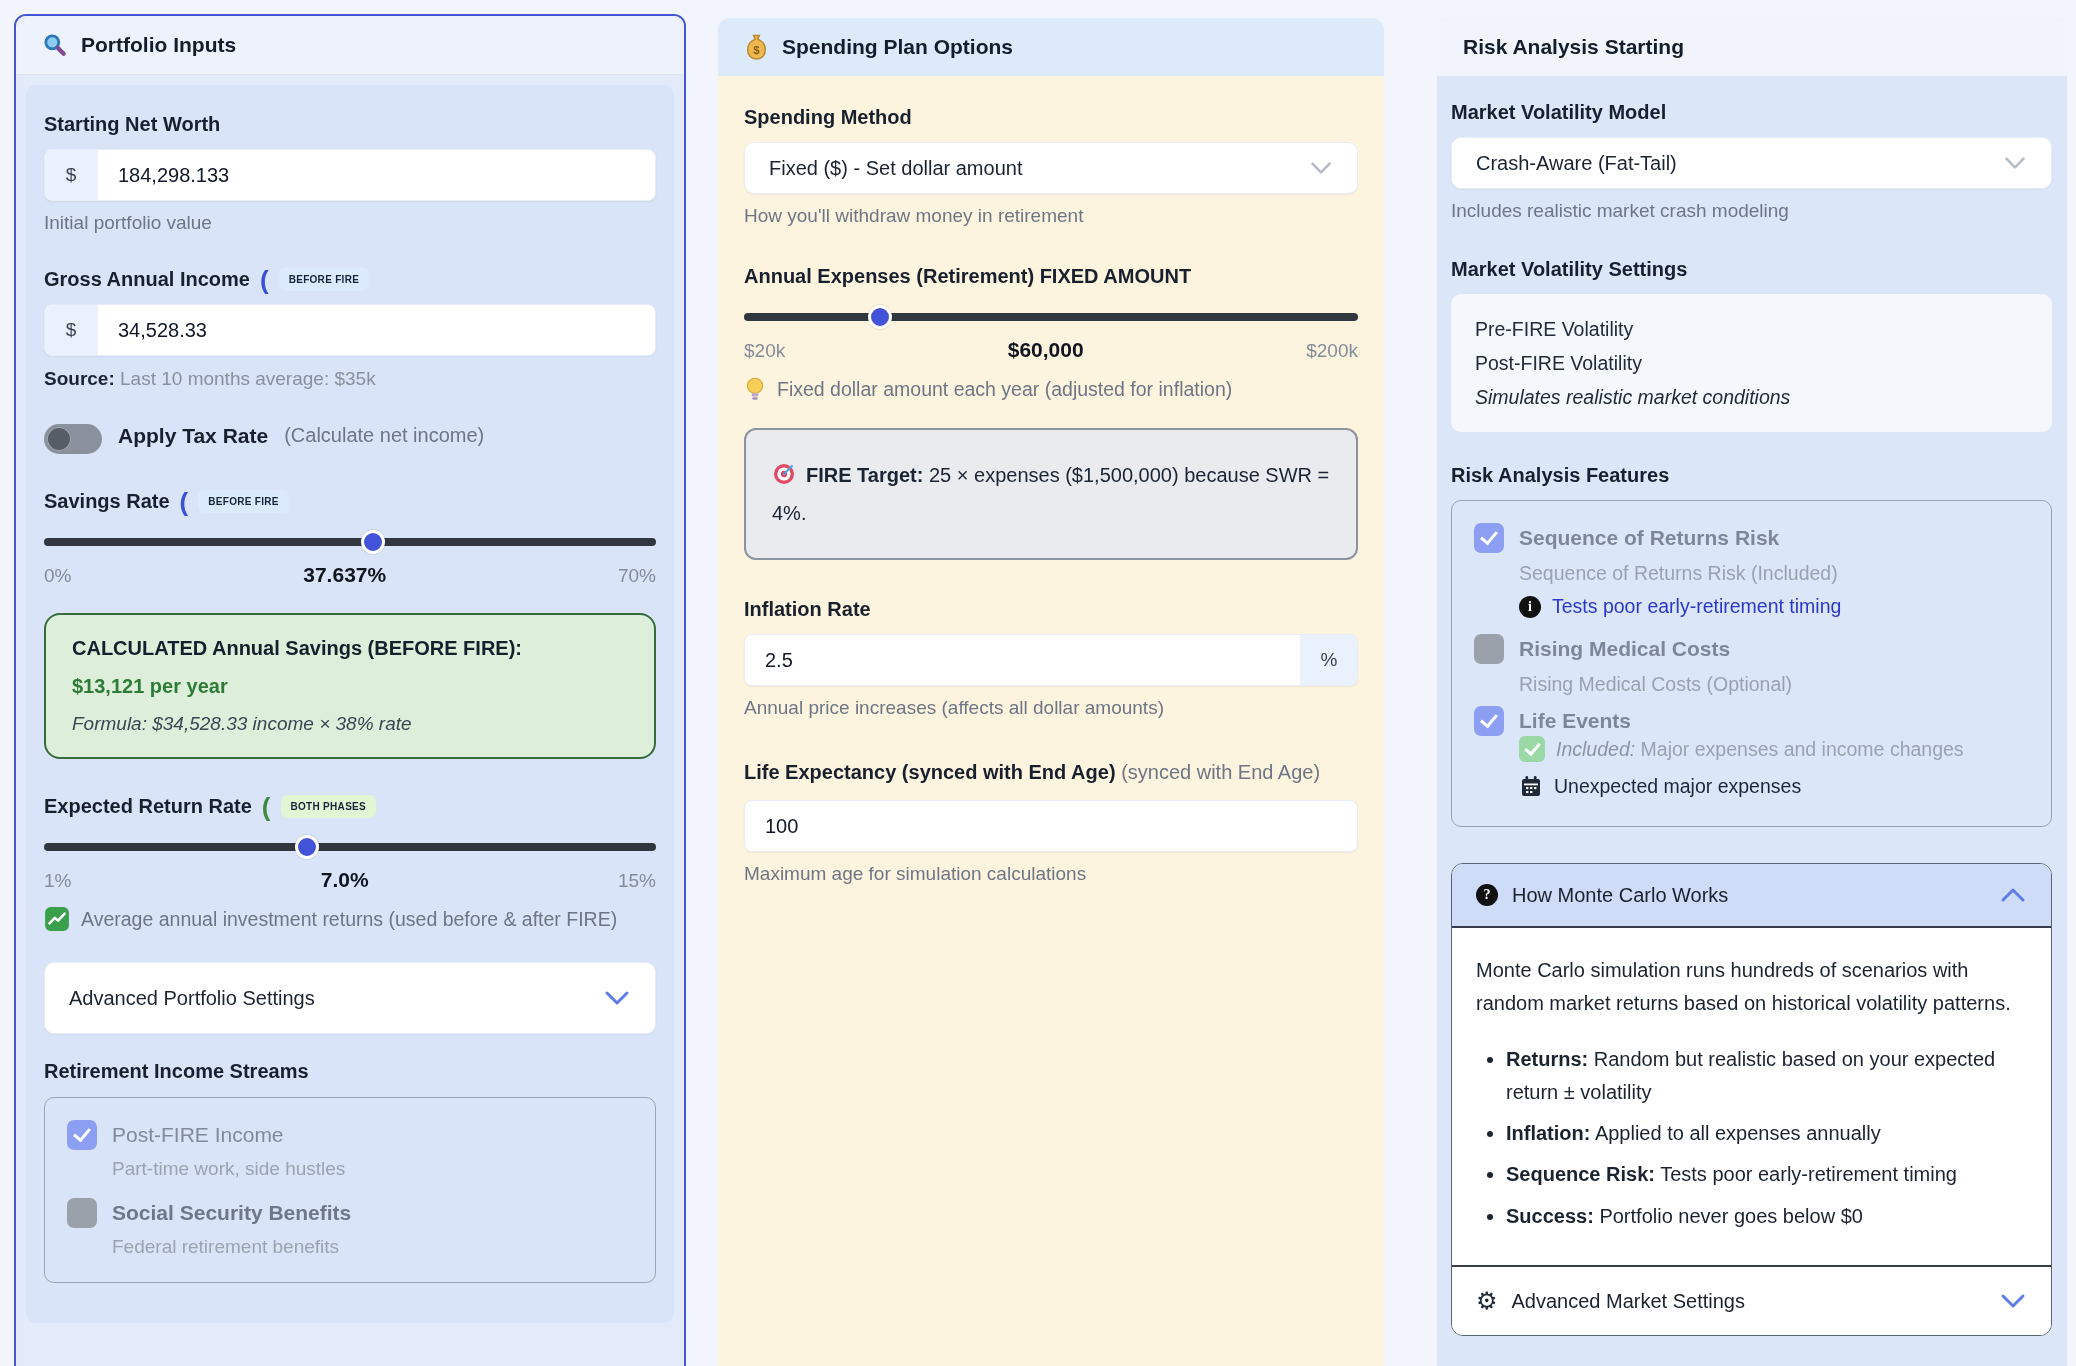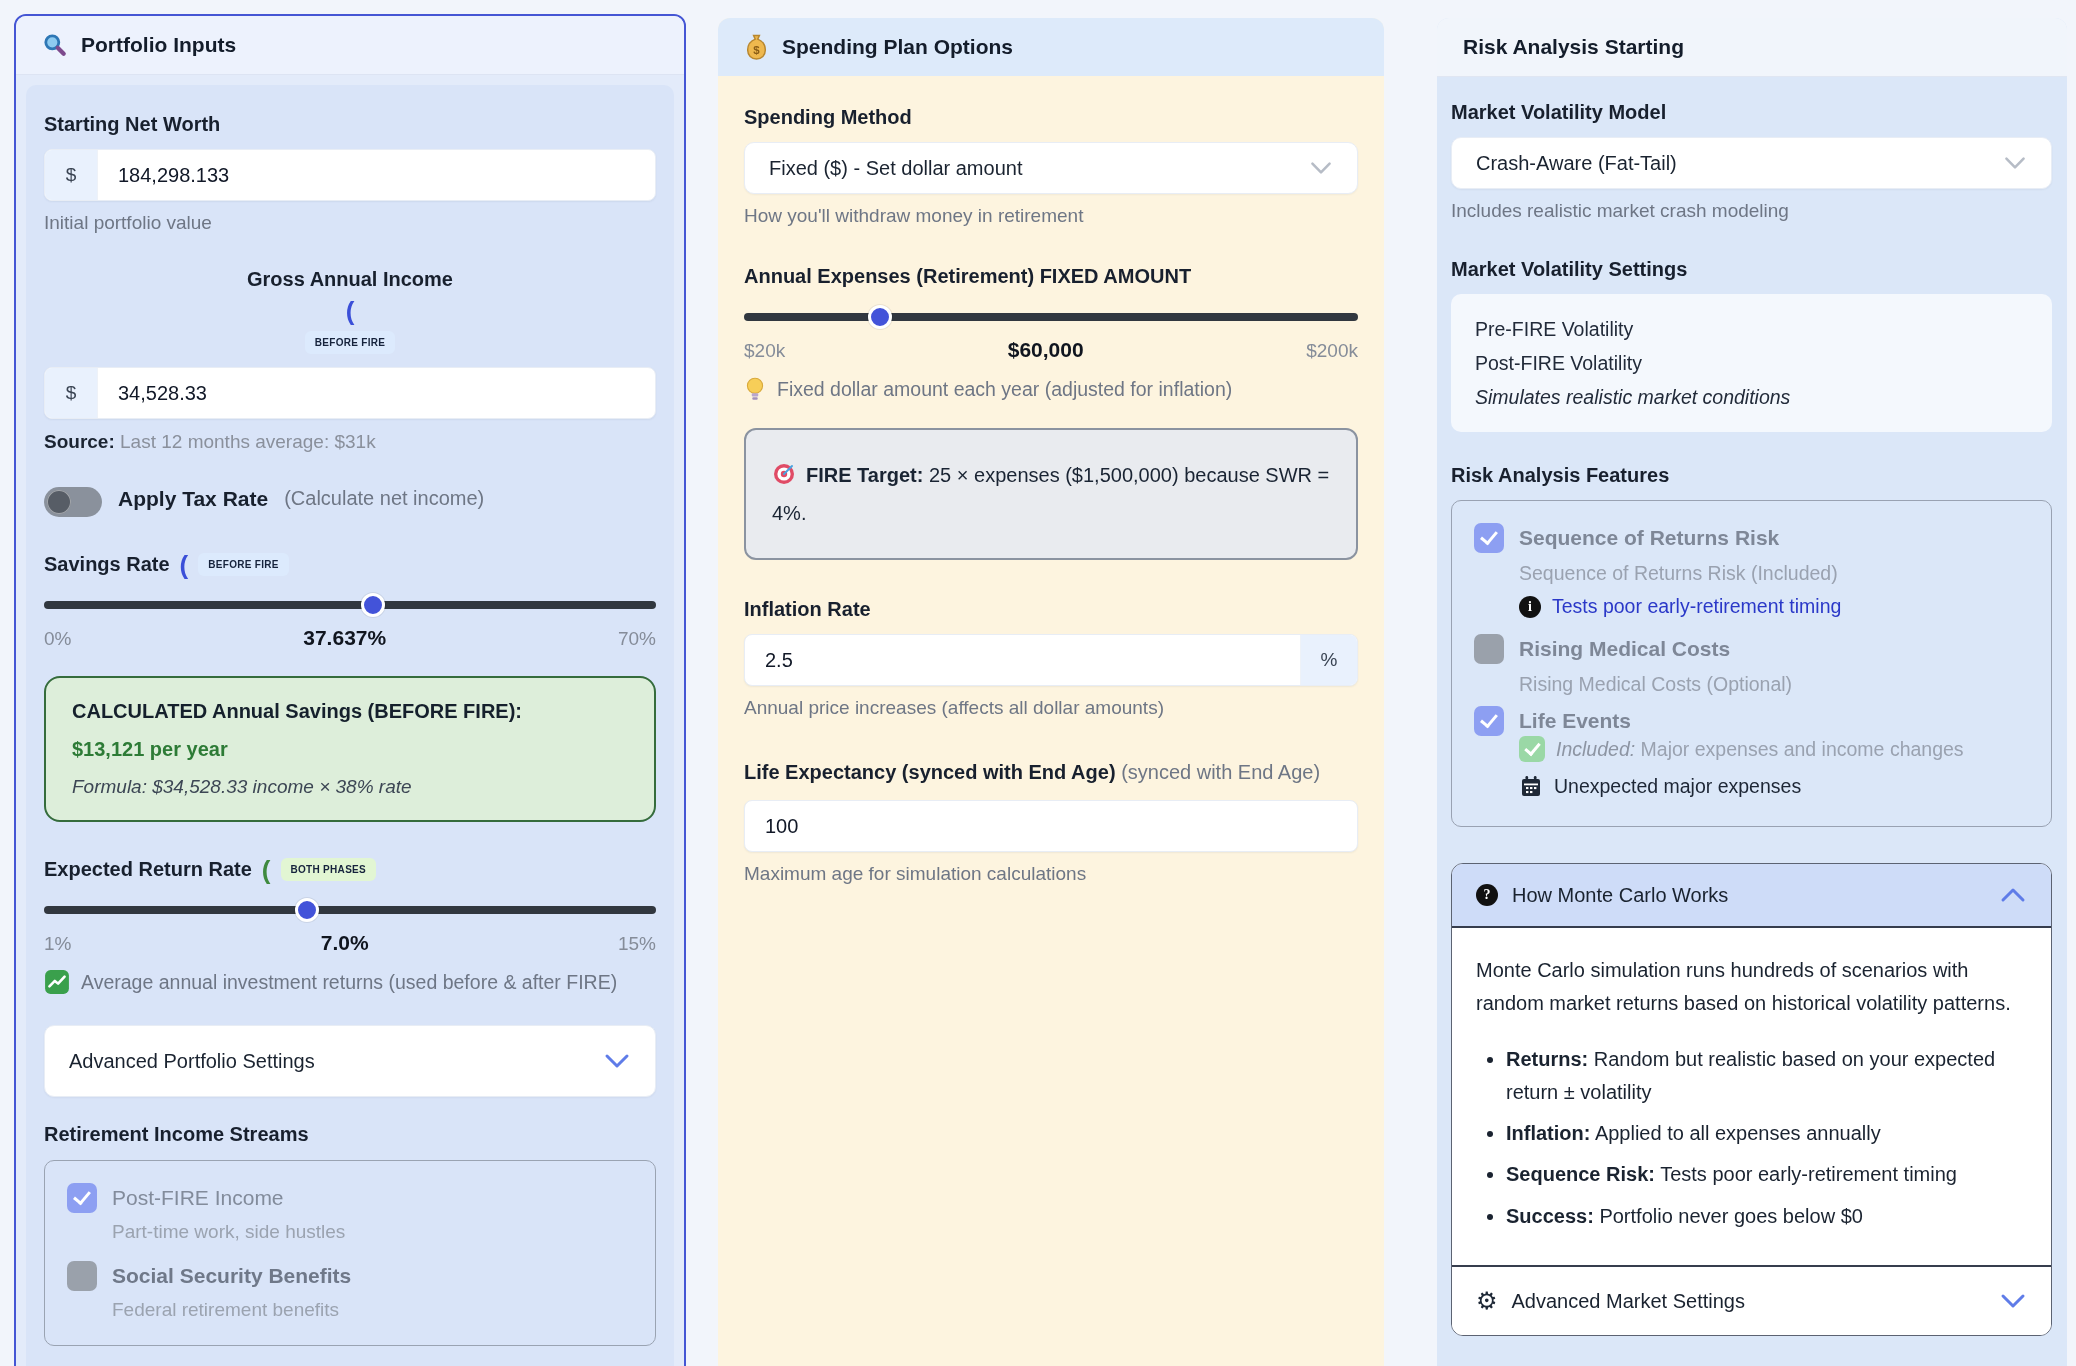--- a/index.html
+++ b/index.html
@@ -136,32 +136,32 @@
     <div class="body-left">
       <div class="inner-left">
 
         <div class="lbl">Starting Net Worth</div>
         <div class="input-group">
           <span class="prefix">$</span>
           <input type="text" value="184,298.133" style="">
         </div>
         <div class="help">Initial portfolio value</div>
 
-        <div class="lbl" style="margin-top:34px;flex-direction:column;">
+        <div class="lbl" style="margin-top:34px;">
           <span>Gross Annual Income</span>
           <span class="paren blue">(</span>
           <span class="badge blue">BEFORE FIRE</span>
         </div>
         <div class="input-group">
           <span class="prefix">$</span>
           <input type="text" value="34,528.33" style="">
         </div>
         <div class="src">
           <b>Source:</b>
-          <span>Last 12 months average: $31k</span>
+          <span>Last 10 months average: $35k</span>
         </div>
 
         <div class="toggle-row">
           <div class="toggle">
               <div class="knob"></div>
             </div>
           <span class="toggle-lbl">Apply Tax Rate</span>
           <span class="toggle-note">(Calculate net income)</span>
         </div>
 

